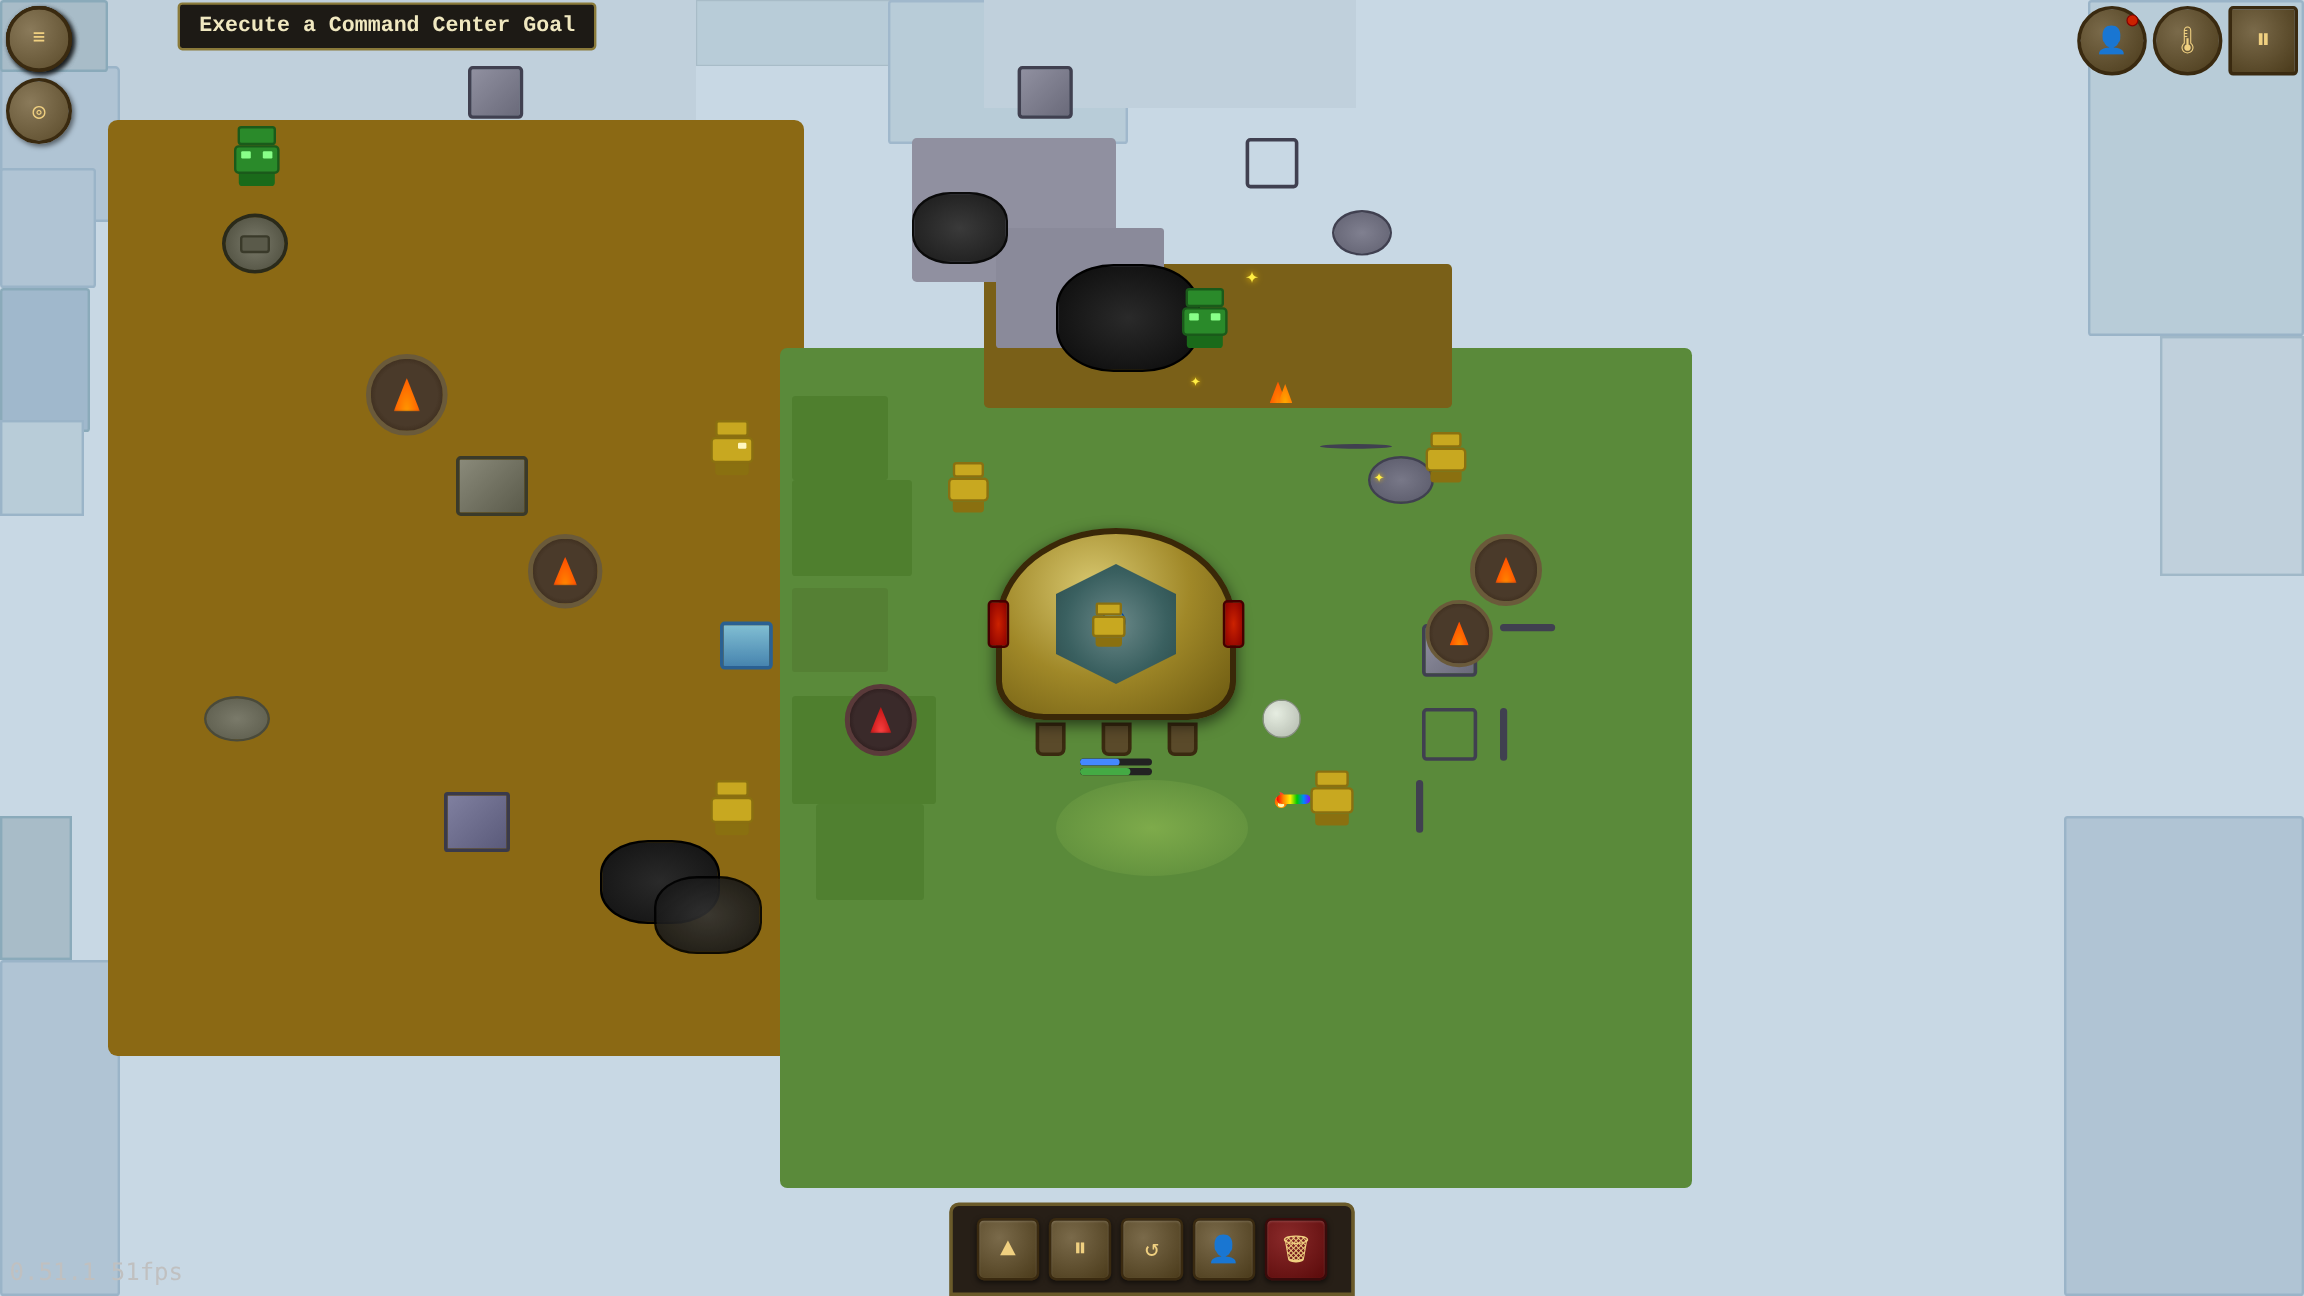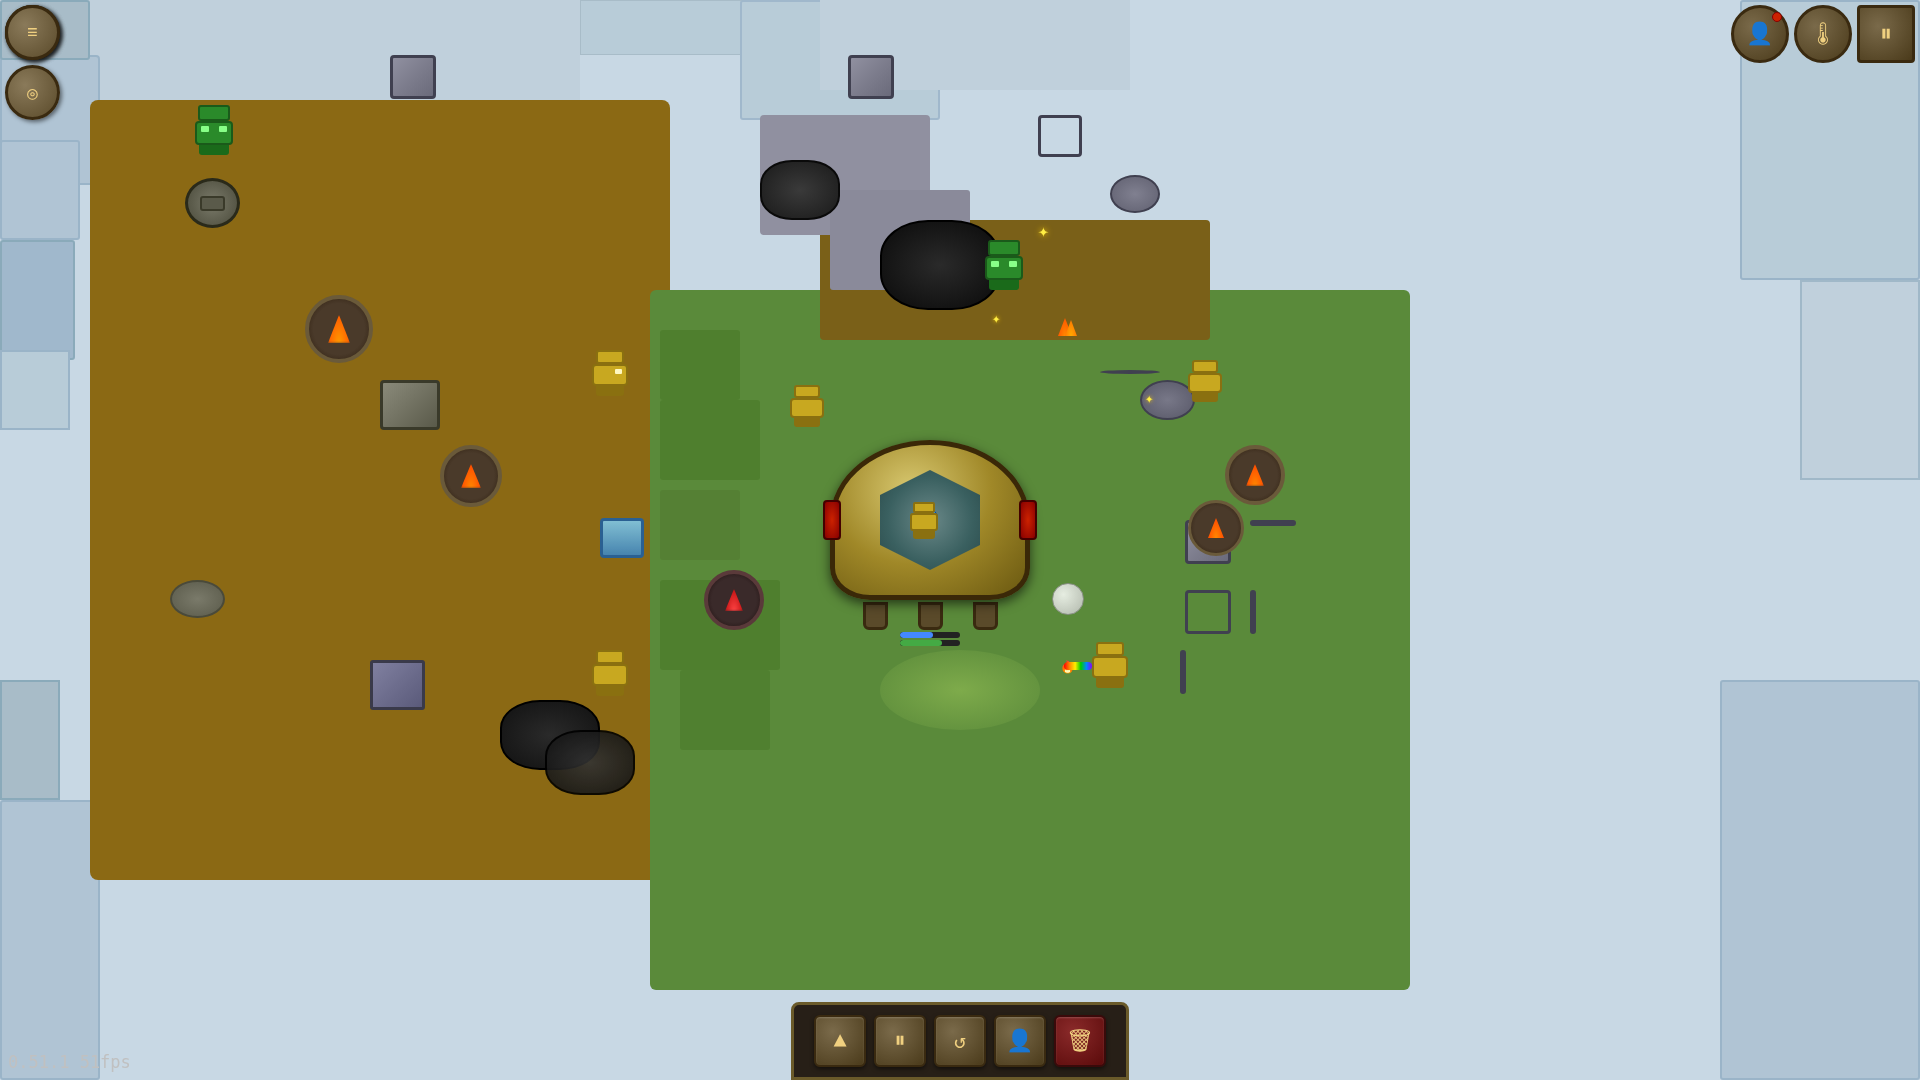--- a/index.html
+++ b/index.html
@@ -263,20 +263,23 @@
   <div style="position:absolute;top:178px;left:185px;">
     <div style="width:55px;height:50px;background:radial-gradient(circle,#7a7a6a,#4a4a3a);border:3px solid #2a2a1a;border-radius:50%;display:flex;align-items:center;justify-content:center;">
       <div style="width:25px;height:15px;background:#5a5a4a;border:2px solid #3a3a2a;border-radius:3px;"></div>
     </div>
   </div>
 
   <div style="position:absolute;top:518px;left:600px;">
     <div style="width:44px;height:40px;background:linear-gradient(180deg,#80c8e8 0%,#4088c0 100%);border:3px solid #2060a0;border-radius:4px;opacity:0.9;"></div>
   </div>
 
+  <div style="position:absolute;top:2px;left:148px;background:rgba(15,10,3,0.92);border:2px solid #8a7a3a;border-radius:4px;padding:8px 16px;color:#f0e8c0;font-size:18px;font-weight:bold;white-space:nowrap;z-index:100;">
+    <span>Execute a Command Center Goal</span>
+  </div>
 
   <div style="position:absolute;top:5px;left:5px;display:flex;gap:5px;">
     <div class="ui-button-circle">
       <span style="color:#f0d080;font-size:20px;">⚙</span>
     </div>
     <div class="ui-button-circle">
       <span style="color:#f0d080;font-size:20px;font-weight:bold;">?</span>
     </div>
     <div class="ui-button-circle">
       <span style="color:#f0d080;font-size:18px;">≡</span>
@@ -303,17 +306,17 @@
   </div>
 
   <div style="position:absolute;bottom:0;left:50%;transform:translateX(-50%);display:flex;align-items:center;background:rgba(25,15,5,0.92);border:3px solid #6a5a2a;border-radius:8px 8px 0 0;padding:10px 20px;gap:8px;">
     <div class="toolbar-btn">▲</div>
     <div class="toolbar-btn">⏸</div>
     <div class="toolbar-btn" style="font-size:20px;">↺</div>
     <div class="toolbar-btn">👤</div>
     <div class="toolbar-btn toolbar-btn-red">🗑</div>
   </div>
 
-  <div style="position:absolute;bottom:8px;left:8px;color:#c0c0c0;font-size:17px;font-family:monospace;">
+  <div style="position:absolute;bottom:8px;left:8px;color:#c0c0c0;font-size:20px;font-family:monospace;">
     <span>0.51.1 51fps</span>
   </div>
 
 </div>
 
 </body></html>

